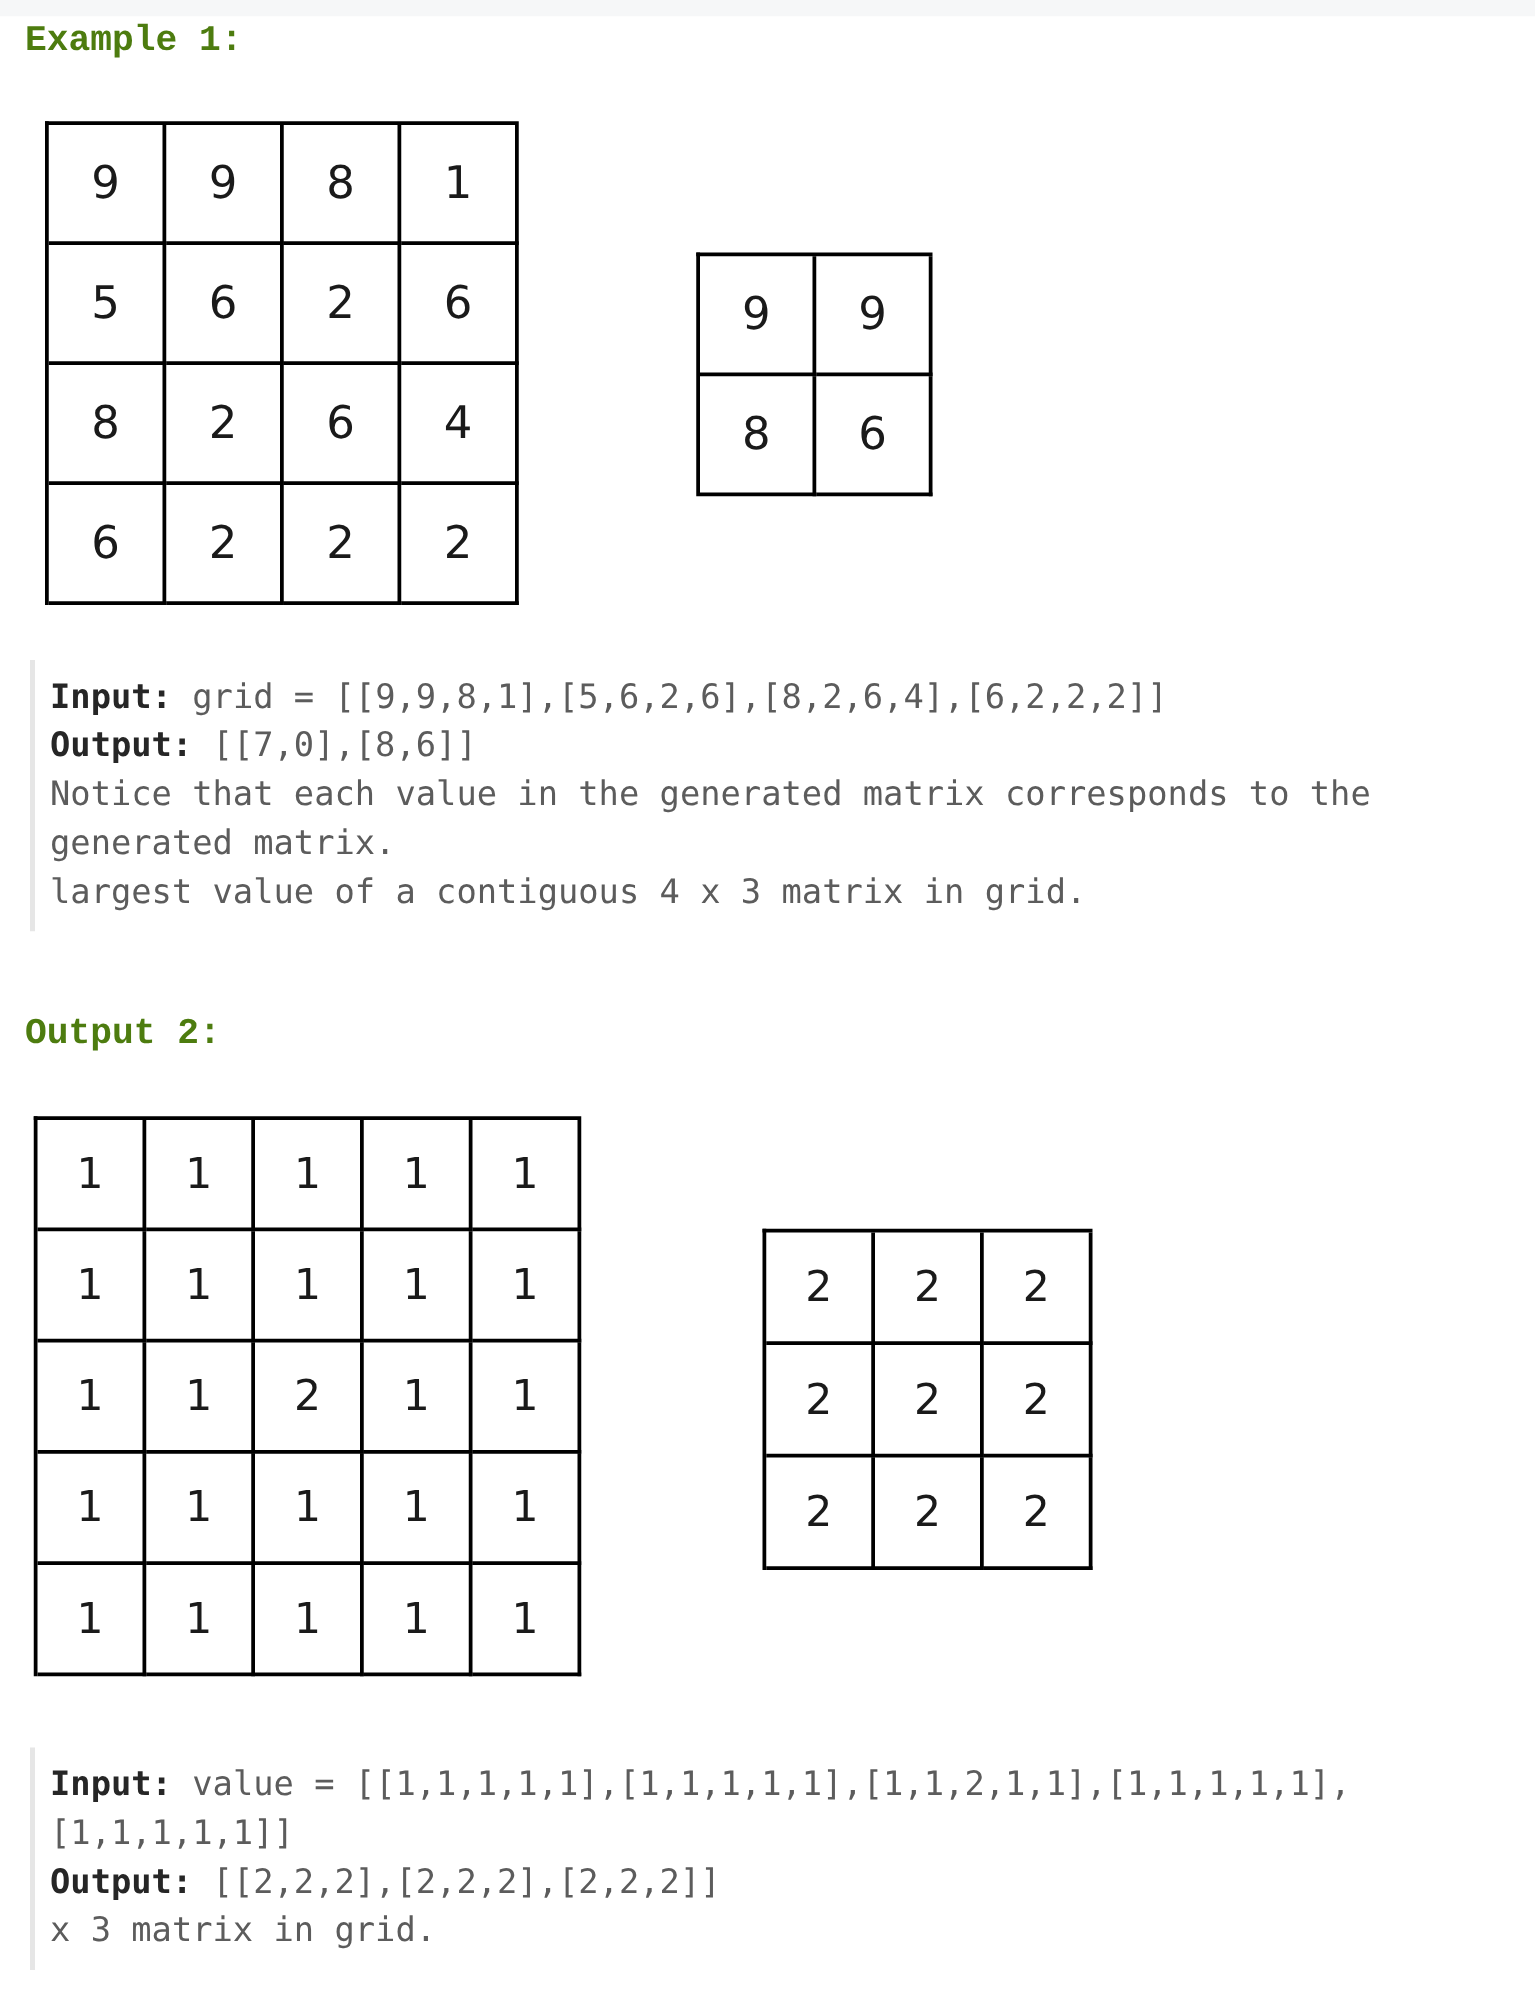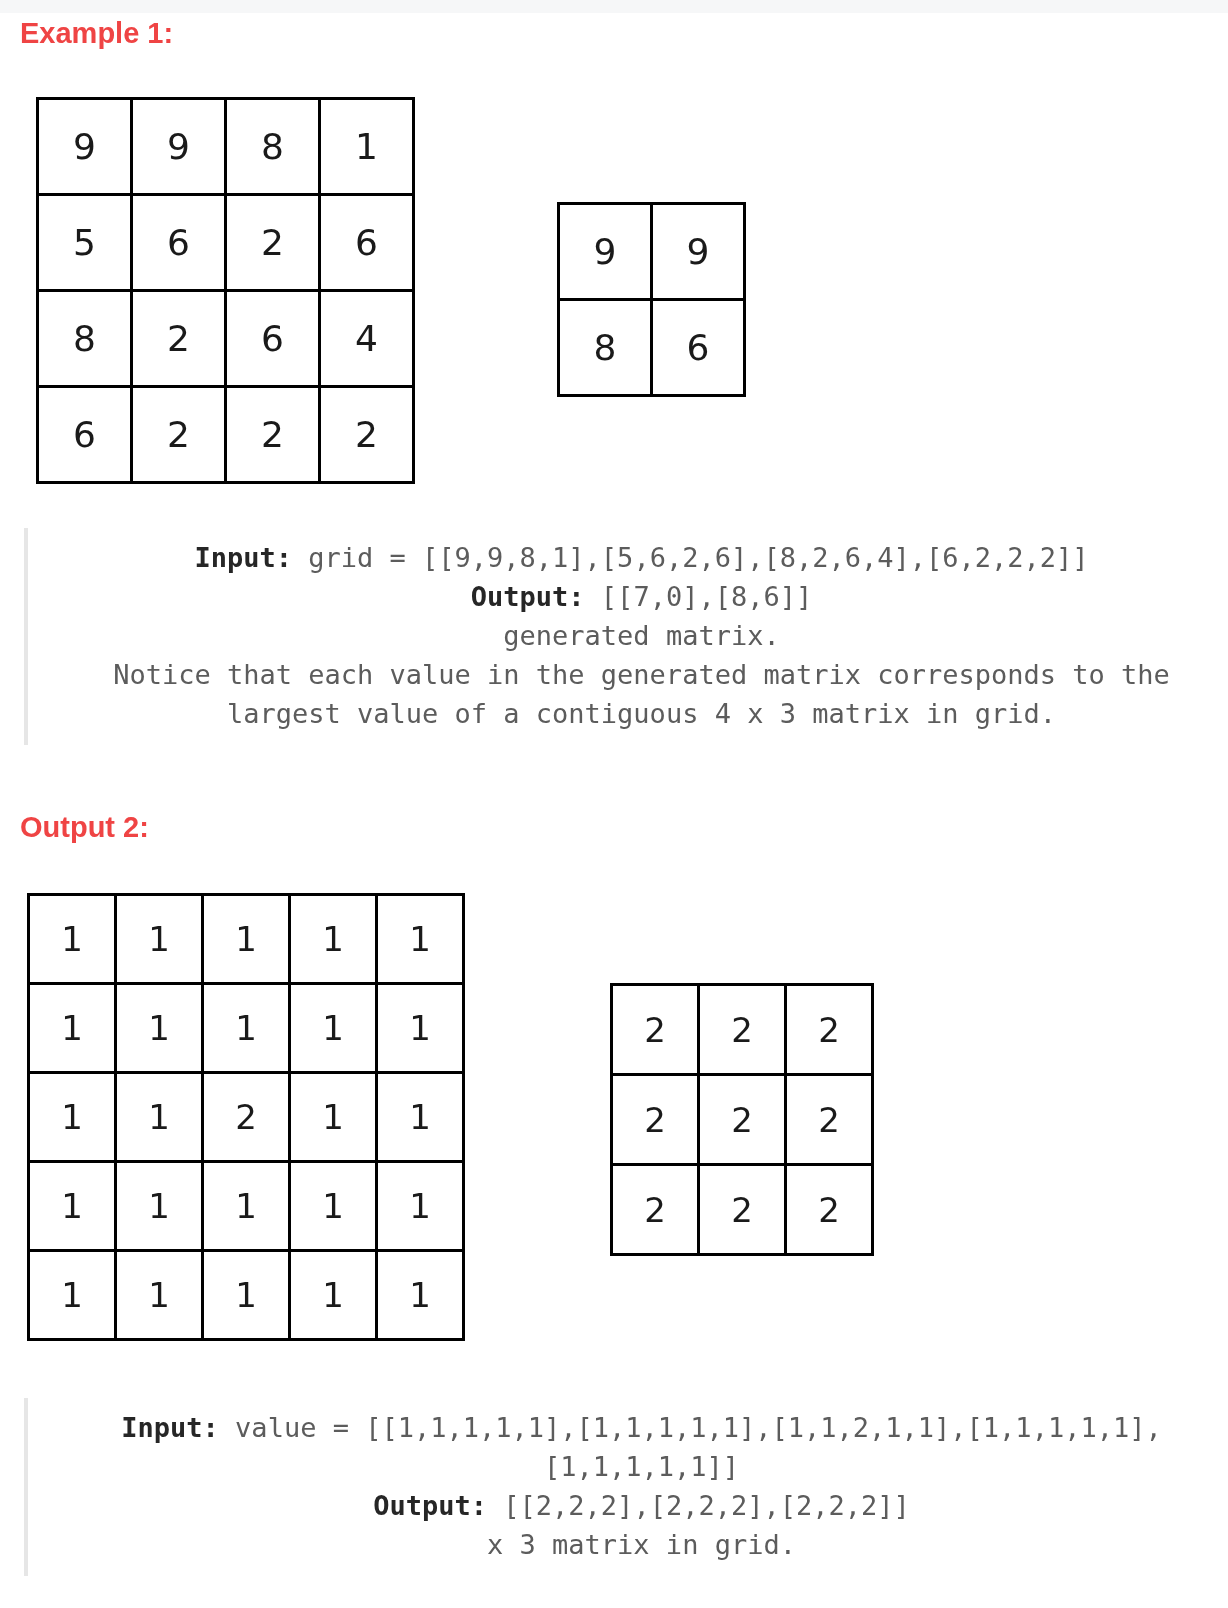--- a/index.html
+++ b/index.html
@@ -11,22 +11,22 @@
     font-family: "Liberation Sans", sans-serif;
   }
   .top-strip {
     position: absolute; left: 0; top: 0;
     width: 1228px; height: 13px;
     background: #f6f7f8;
   }
   .example-heading {
     position: absolute; left: 20px;
     font-size: 29px; line-height: 32px;
-    font-weight: 700; color: #ef4444;
-    font-family: Liberation Sans, sans-serif;
+    font-weight: 700; color: #4d7c0f;
+    font-family: Liberation Mono, monospace;
   }
   .heading-ex1 { top: 17px; }
   .heading-ex2 { top: 811px; }
 
   .matrix {
     position: absolute;
     display: grid;
     border-top: 3px solid #000;
     border-left: 3px solid #000;
     background: #ffffff;
@@ -44,25 +44,24 @@
   .m-ex1-out .cell { font-size: 36px; }
   .m-ex2-in  { left: 27px;  top: 893px; grid-template-columns: repeat(5, 87px); grid-auto-rows: 89px; }
   .m-ex2-in  .cell { font-size: 34px; }
   .m-ex2-out { left: 610px; top: 983px; grid-template-columns: repeat(3, 87px); grid-auto-rows: 90px; }
   .m-ex2-out .cell { font-size: 34px; }
 
   .codeblock {
     position: absolute; left: 24px;
     width: 1204px;
     border-left: 4px solid #e6e6e6;
-    padding: 10px 0 12px 27px;
+    padding: 10px 0 12px 12px;
     font-family: "DejaVu Sans Mono", monospace;
     font-size: 27px; line-height: 39px;
     color: #5c5c5c;
-    text-align: center;
   }
   .codeblock-1 { top: 528px; }
   .codeblock-2 { top: 1398px; }
   .code-line { white-space: pre; }
   .code-label { font-weight: 700; color: #262626; }
   .code-text  { color: #5c5c5c; }
 </style>
 </head>
 <body>
 
@@ -92,22 +91,22 @@
 <div class="matrix m-ex1-out">
     <div class="cell">9</div>
     <div class="cell">9</div>
     <div class="cell">8</div>
     <div class="cell">6</div>
   </div>
 
 <div class="codeblock codeblock-1">
   <div class="code-line"><span class="code-label">Input:</span><span class="code-text"> grid = [[9,9,8,1],[5,6,2,6],[8,2,6,4],[6,2,2,2]]</span></div>
   <div class="code-line"><span class="code-label">Output:</span><span class="code-text"> [[7,0],[8,6]]</span></div>
+  <div class="code-line"><span class="code-label"></span><span class="code-text">Notice that each value in the generated matrix corresponds to the</span></div>
   <div class="code-line"><span class="code-label"></span><span class="code-text">generated matrix.</span></div>
-  <div class="code-line"><span class="code-label"></span><span class="code-text">Notice that each value in the generated matrix corresponds to the</span></div>
   <div class="code-line"><span class="code-label"></span><span class="code-text">largest value of a contiguous 4 x 3 matrix in grid.</span></div>
 </div>
 
 <div class="example-heading heading-ex2">Output 2:</div>
 
 <div class="matrix m-ex2-in">
     <div class="cell">1</div>
     <div class="cell">1</div>
     <div class="cell">1</div>
     <div class="cell">1</div>

